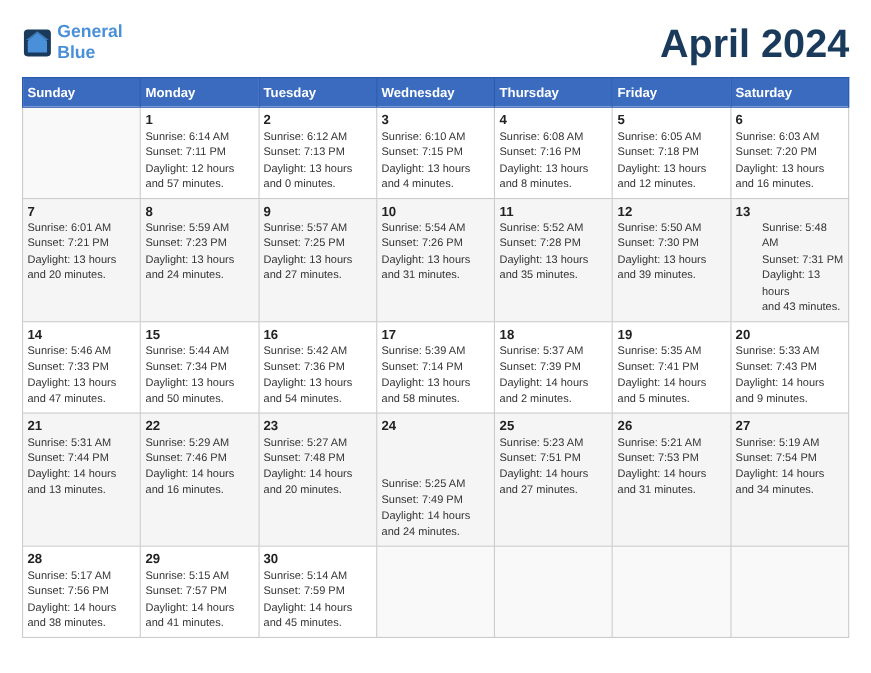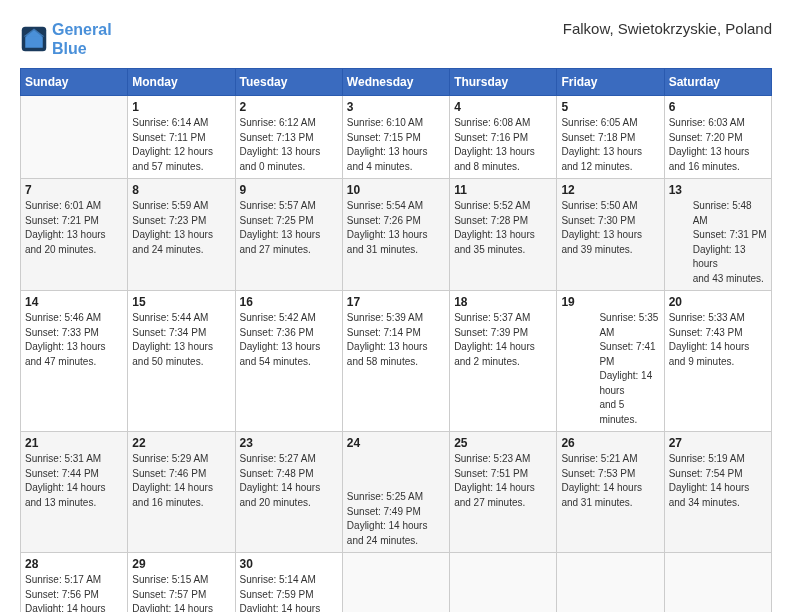--- a/index.html
+++ b/index.html
@@ -102,21 +102,21 @@
         <rect x="2" y="2" width="28" height="28" rx="4" fill="#1a3a5c"></rect>
         <polygon points="16,6 26,14 26,26 6,26 6,14" fill="#4a90d9"></polygon>
         <polygon points="16,4 28,13 4,13" fill="#4a90d9" opacity="0.7"></polygon>
       </svg>
       <div class="logo-text">
         <div><span>General</span></div>
         <div><span style="color:#4a90d9">Blue</span></div>
       </div>
     </div>
     <div class="title-block">
-      <div class="location">Falkow, Swietokrzyskie, Poland</div>
+      <div class="month-title">April 2024</div>
     </div>
   </div>
 
   <table>
     <thead>
       <tr>
       <th>Sunday</th>
           <th>Monday</th>
           <th>Tuesday</th>
           <th>Wednesday</th>
@@ -253,21 +253,21 @@
           </td>
           <td>
             <span class="day-number">18</span>
             <div class="day-info" style="white-space: pre-line;">Sunrise: 5:37 AM
 Sunset: 7:39 PM
 Daylight: 14 hours
 and 2 minutes.</div>
           </td>
           <td>
             <span class="day-number">19</span>
-            <div class="day-info" style="white-space: pre-line; margin-left: 38px;">Sunrise: 5:35 AM
+            <div class="day-info" style="white-space: pre-line;">Sunrise: 5:35 AM
 Sunset: 7:41 PM
 Daylight: 14 hours
 and 5 minutes.</div>
           </td>
           <td>
             <span class="day-number">20</span>
             <div class="day-info" style="white-space: pre-line;">Sunrise: 5:33 AM
 Sunset: 7:43 PM
 Daylight: 14 hours
 and 9 minutes.</div>

